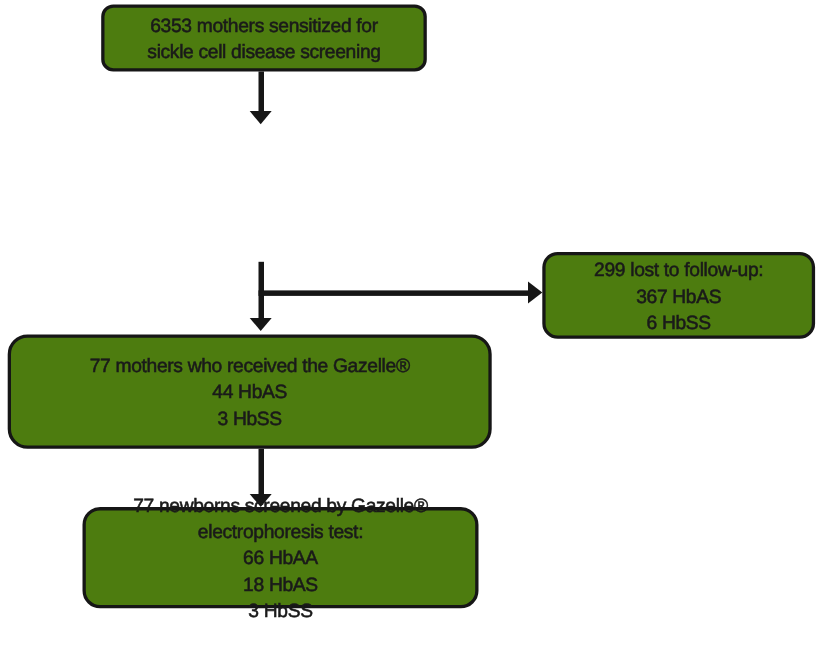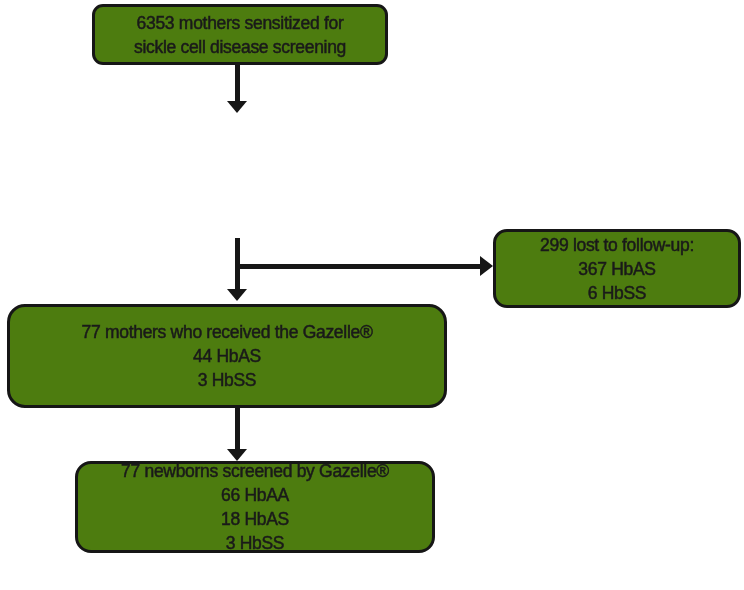--- a/index.html
+++ b/index.html
@@ -102,18 +102,19 @@
     <div class="line">77 mothers who received the Gazelle®</div>
     <div class="line">44 HbAS</div>
     <div class="line">3 HbSS</div>
   </div>
 
   <div class="vline" id="a3-line"></div>
   <div class="arrowhead-down" id="a3-head"></div>
 
   <div class="box" id="box-newborns">
     <div class="line">77 newborns screened by Gazelle®</div>
+    <div class="line">electrophoresis test:</div>
     <div class="line">66 HbAA</div>
     <div class="line">18 HbAS</div>
     <div class="line">3 HbSS</div>
   </div>
 
 </div>
 
 </body></html>

